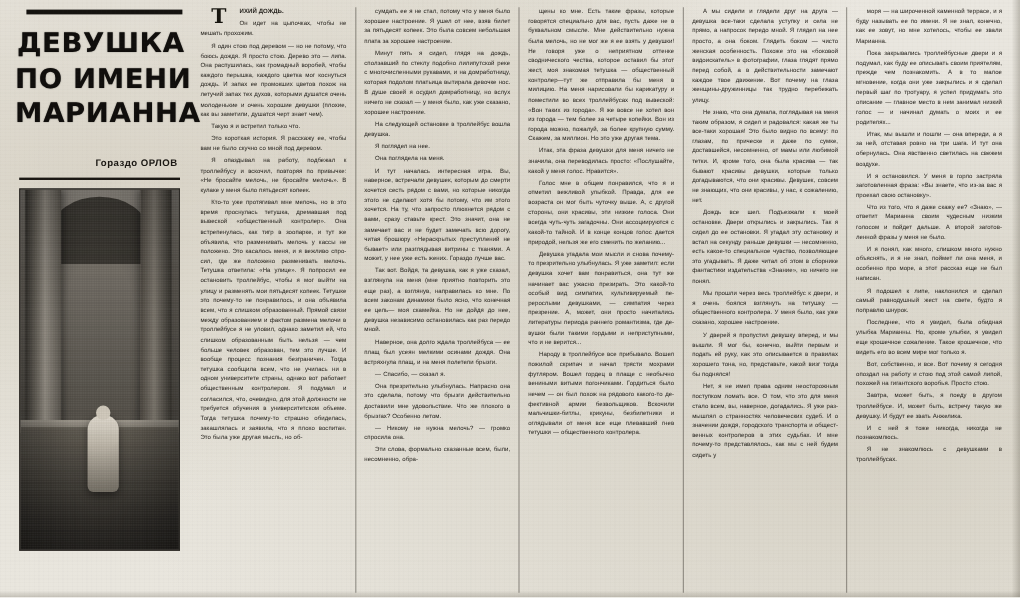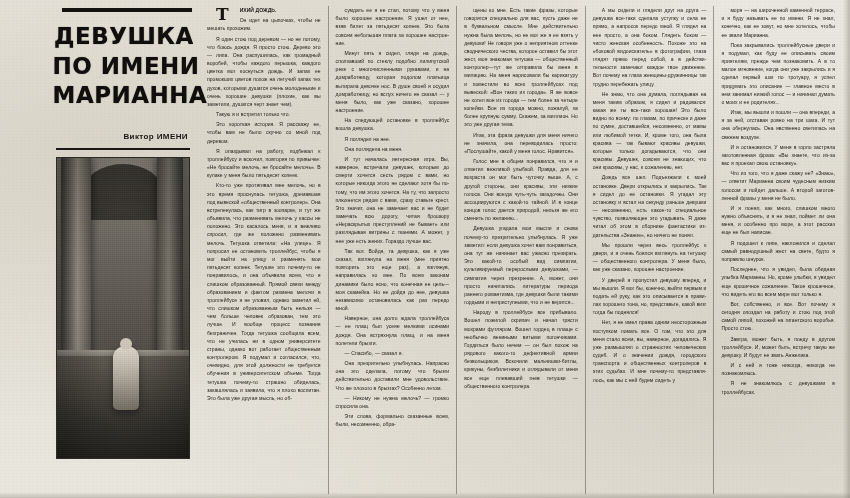--- a/index.html
+++ b/index.html
@@ -47,21 +47,20 @@
     gap: 0;
   }
 
   
   .masthead-col {
     width: 152px;
     flex: 0 0 152px;
     padding-right: 6px;
     box-sizing: border-box;
     position: relative;
-    margin-left: 40px;
   }
   .rule-top {
     height: 4px;
     background: #151310;
     margin: 2px 2px 10px 14px;
   }
   .headline {
     color: #100e0c;
     font-family: "DejaVu Sans", sans-serif;
     font-weight: 700;
@@ -232,21 +231,21 @@
     <div class="masthead-col">
       <div class="rule-top"></div>
 
       <div class="headline">
         <span class="hl-line">ДЕВУШКА</span>
         <span class="hl-line">ПО ИМЕНИ</span>
         <span class="hl-line">МАРИАННА</span>
       </div>
 
       <div class="byline-wrap">
-        <span class="byline">Виктор ИМЕНИ</span>
+        <span class="byline">Гораздо ОРЛОВ</span>
       </div>
       <div class="rule-byline"></div>
 
       <div class="photo">
         <div class="ph-sky"></div>
         <div class="ph-arch"></div>
         <div class="ph-col-left"></div>
         <div class="ph-col-right"></div>
         <div class="ph-band"></div>
         <div class="ph-ground"></div>

